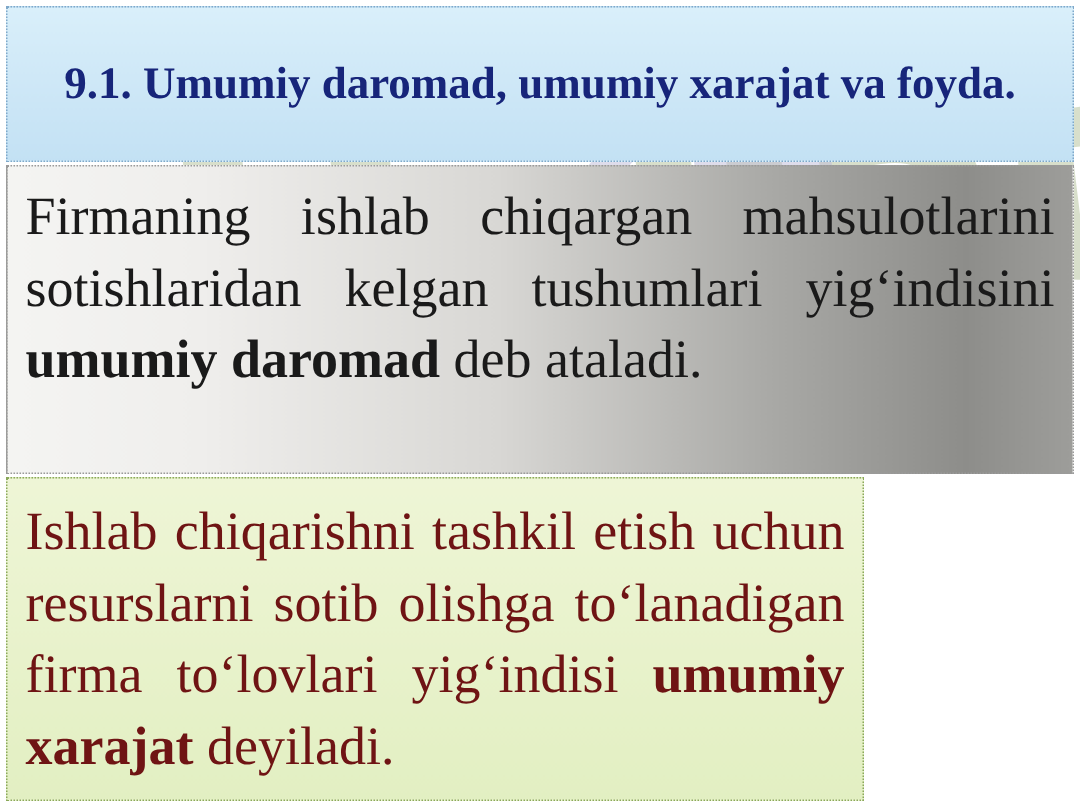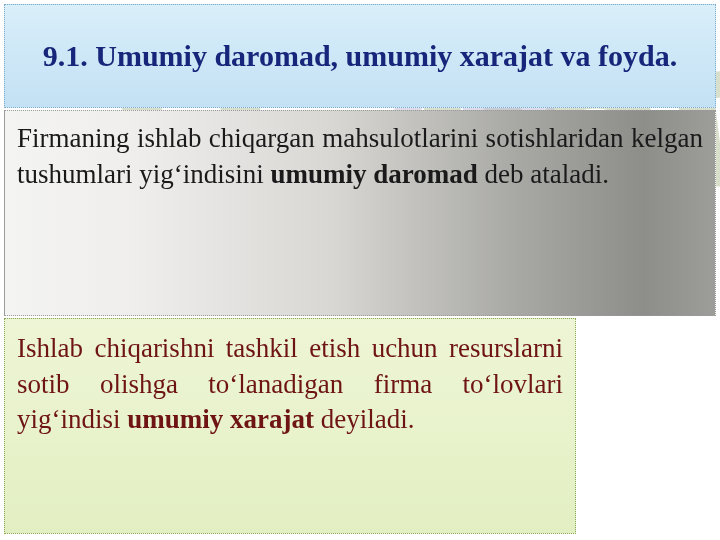--- a/index.html
+++ b/index.html
@@ -106,21 +106,21 @@
     height: 216px;
     box-sizing: border-box;
     border: 1px dotted #8aa85a;
     background: linear-gradient(to bottom, #eef5d6 0%, #e8f2cb 55%, #e2efc2 100%);
     z-index: 3;
     padding: 12px 12px 8px 12px;
   }
 
   .para {
     font-family: "Liberation Serif", serif;
-    font-size: 27px;
+    font-size: 36px;
     line-height: 1.32;
     color: #1a1a1a;
     text-align: justify;
     text-justify: inter-word;
     margin: 0;
   }
   .para.maroon {
     color: #6f1414;
   }
   .para b {

